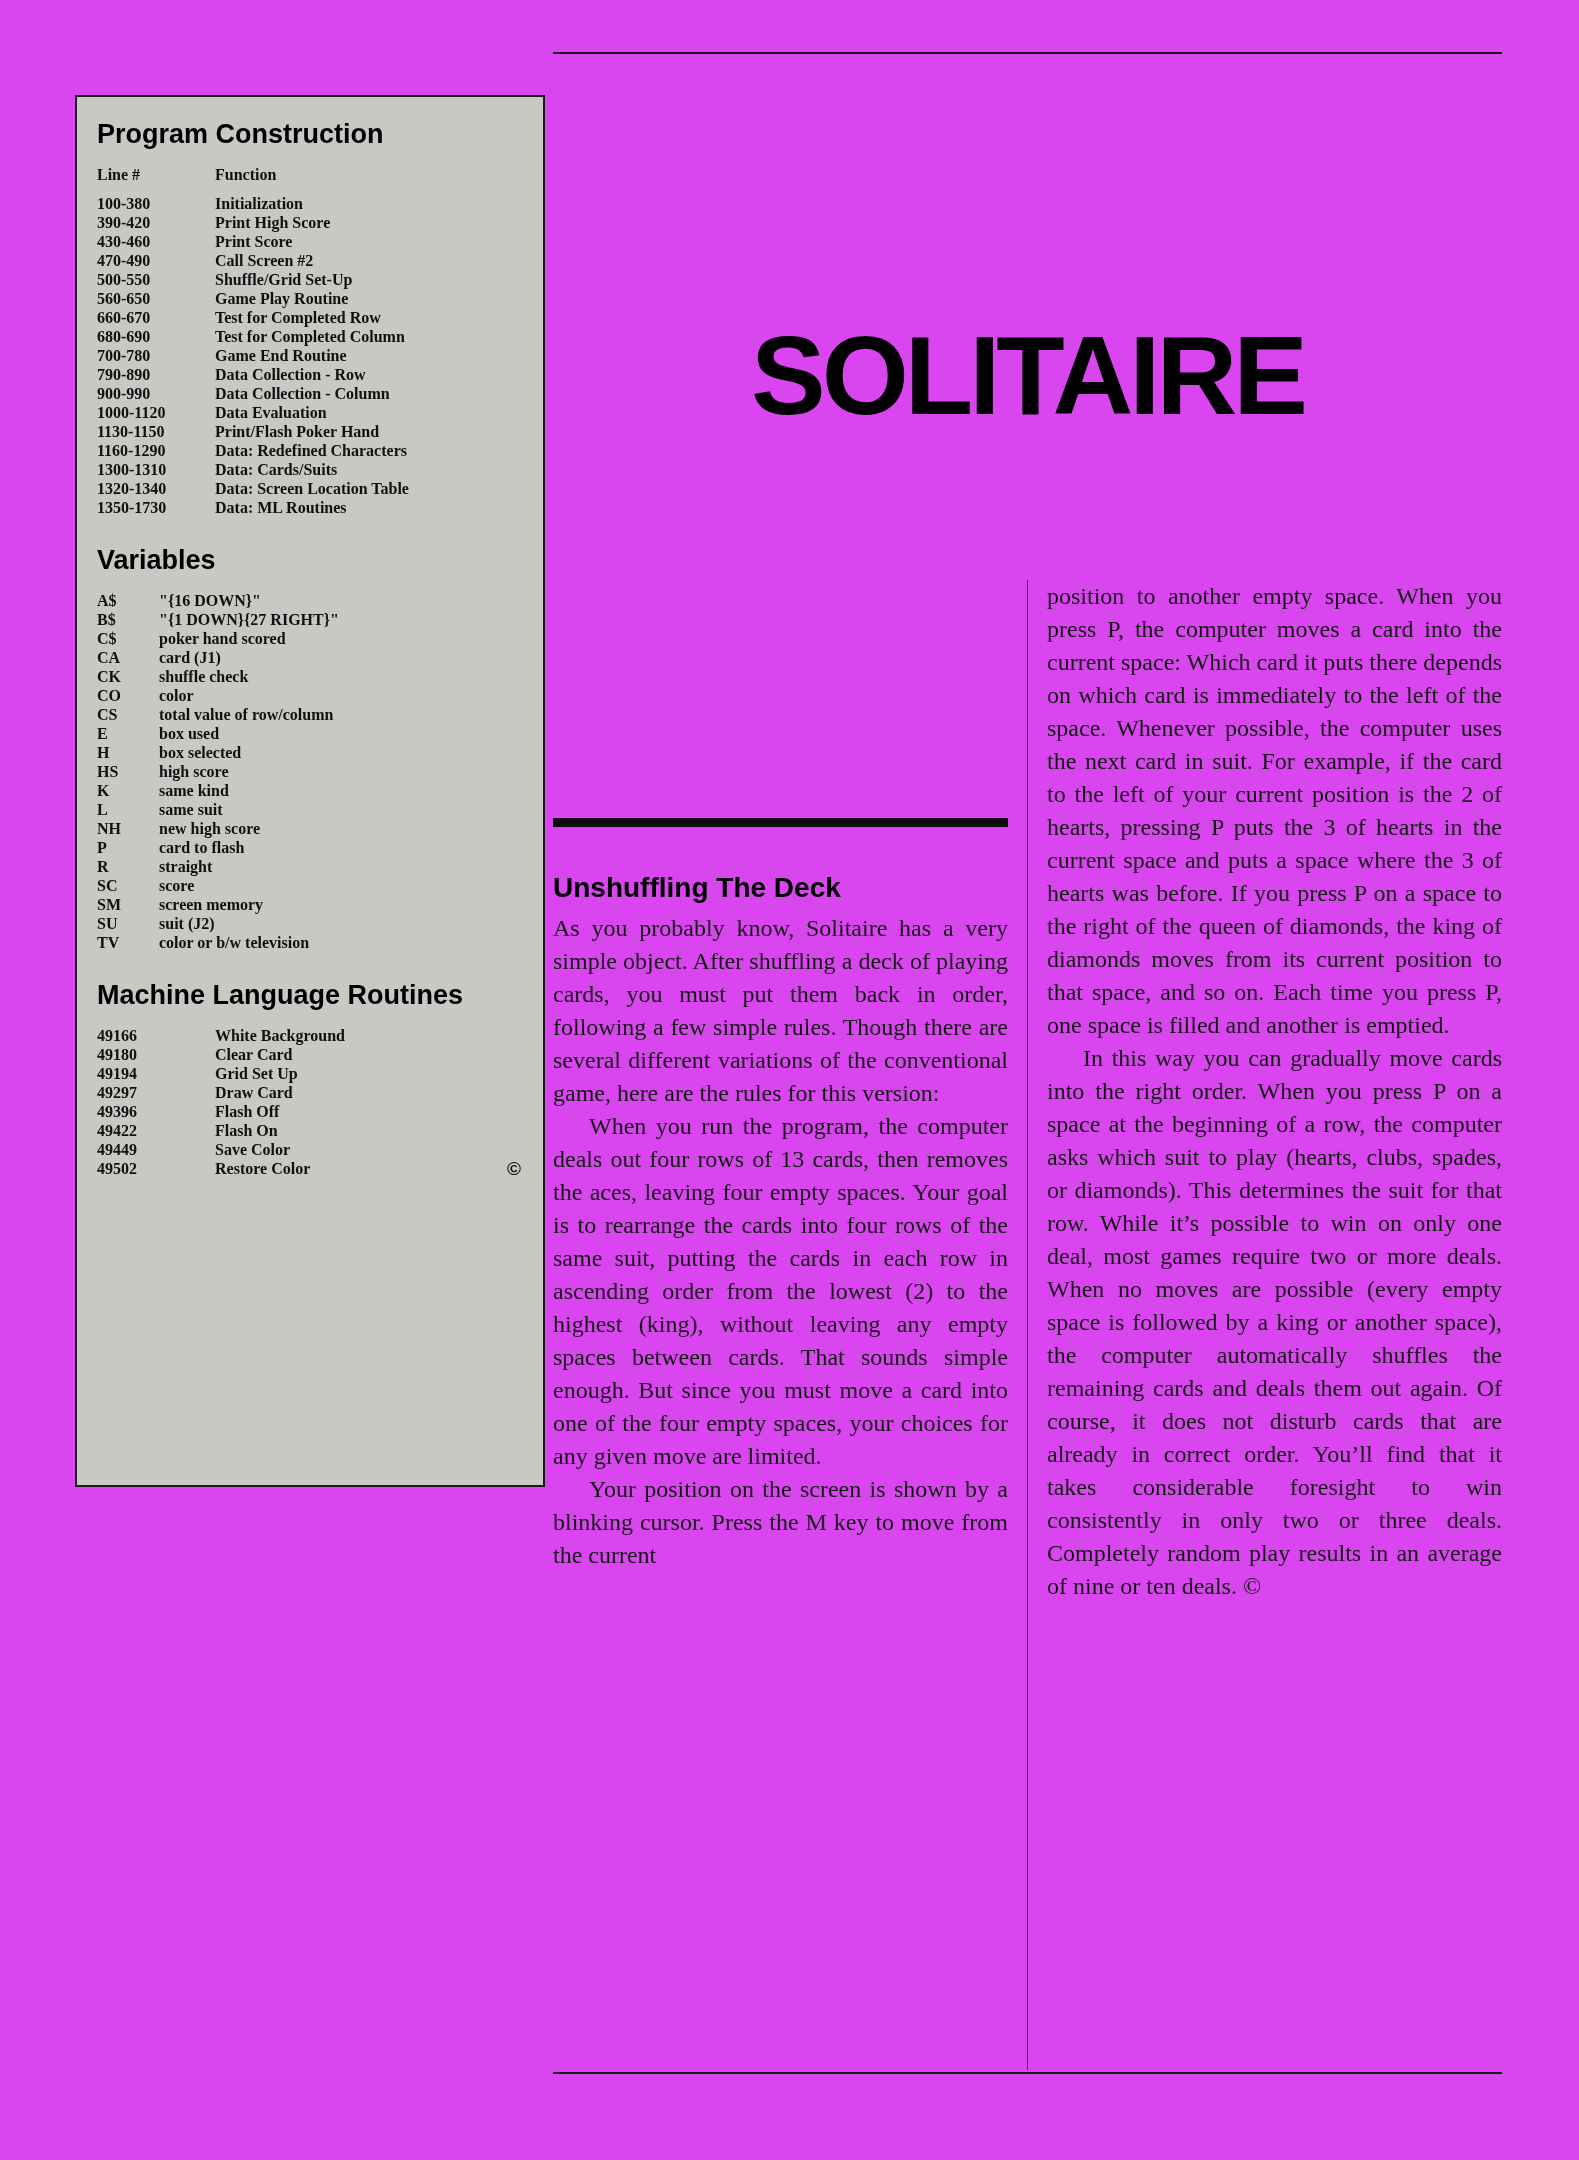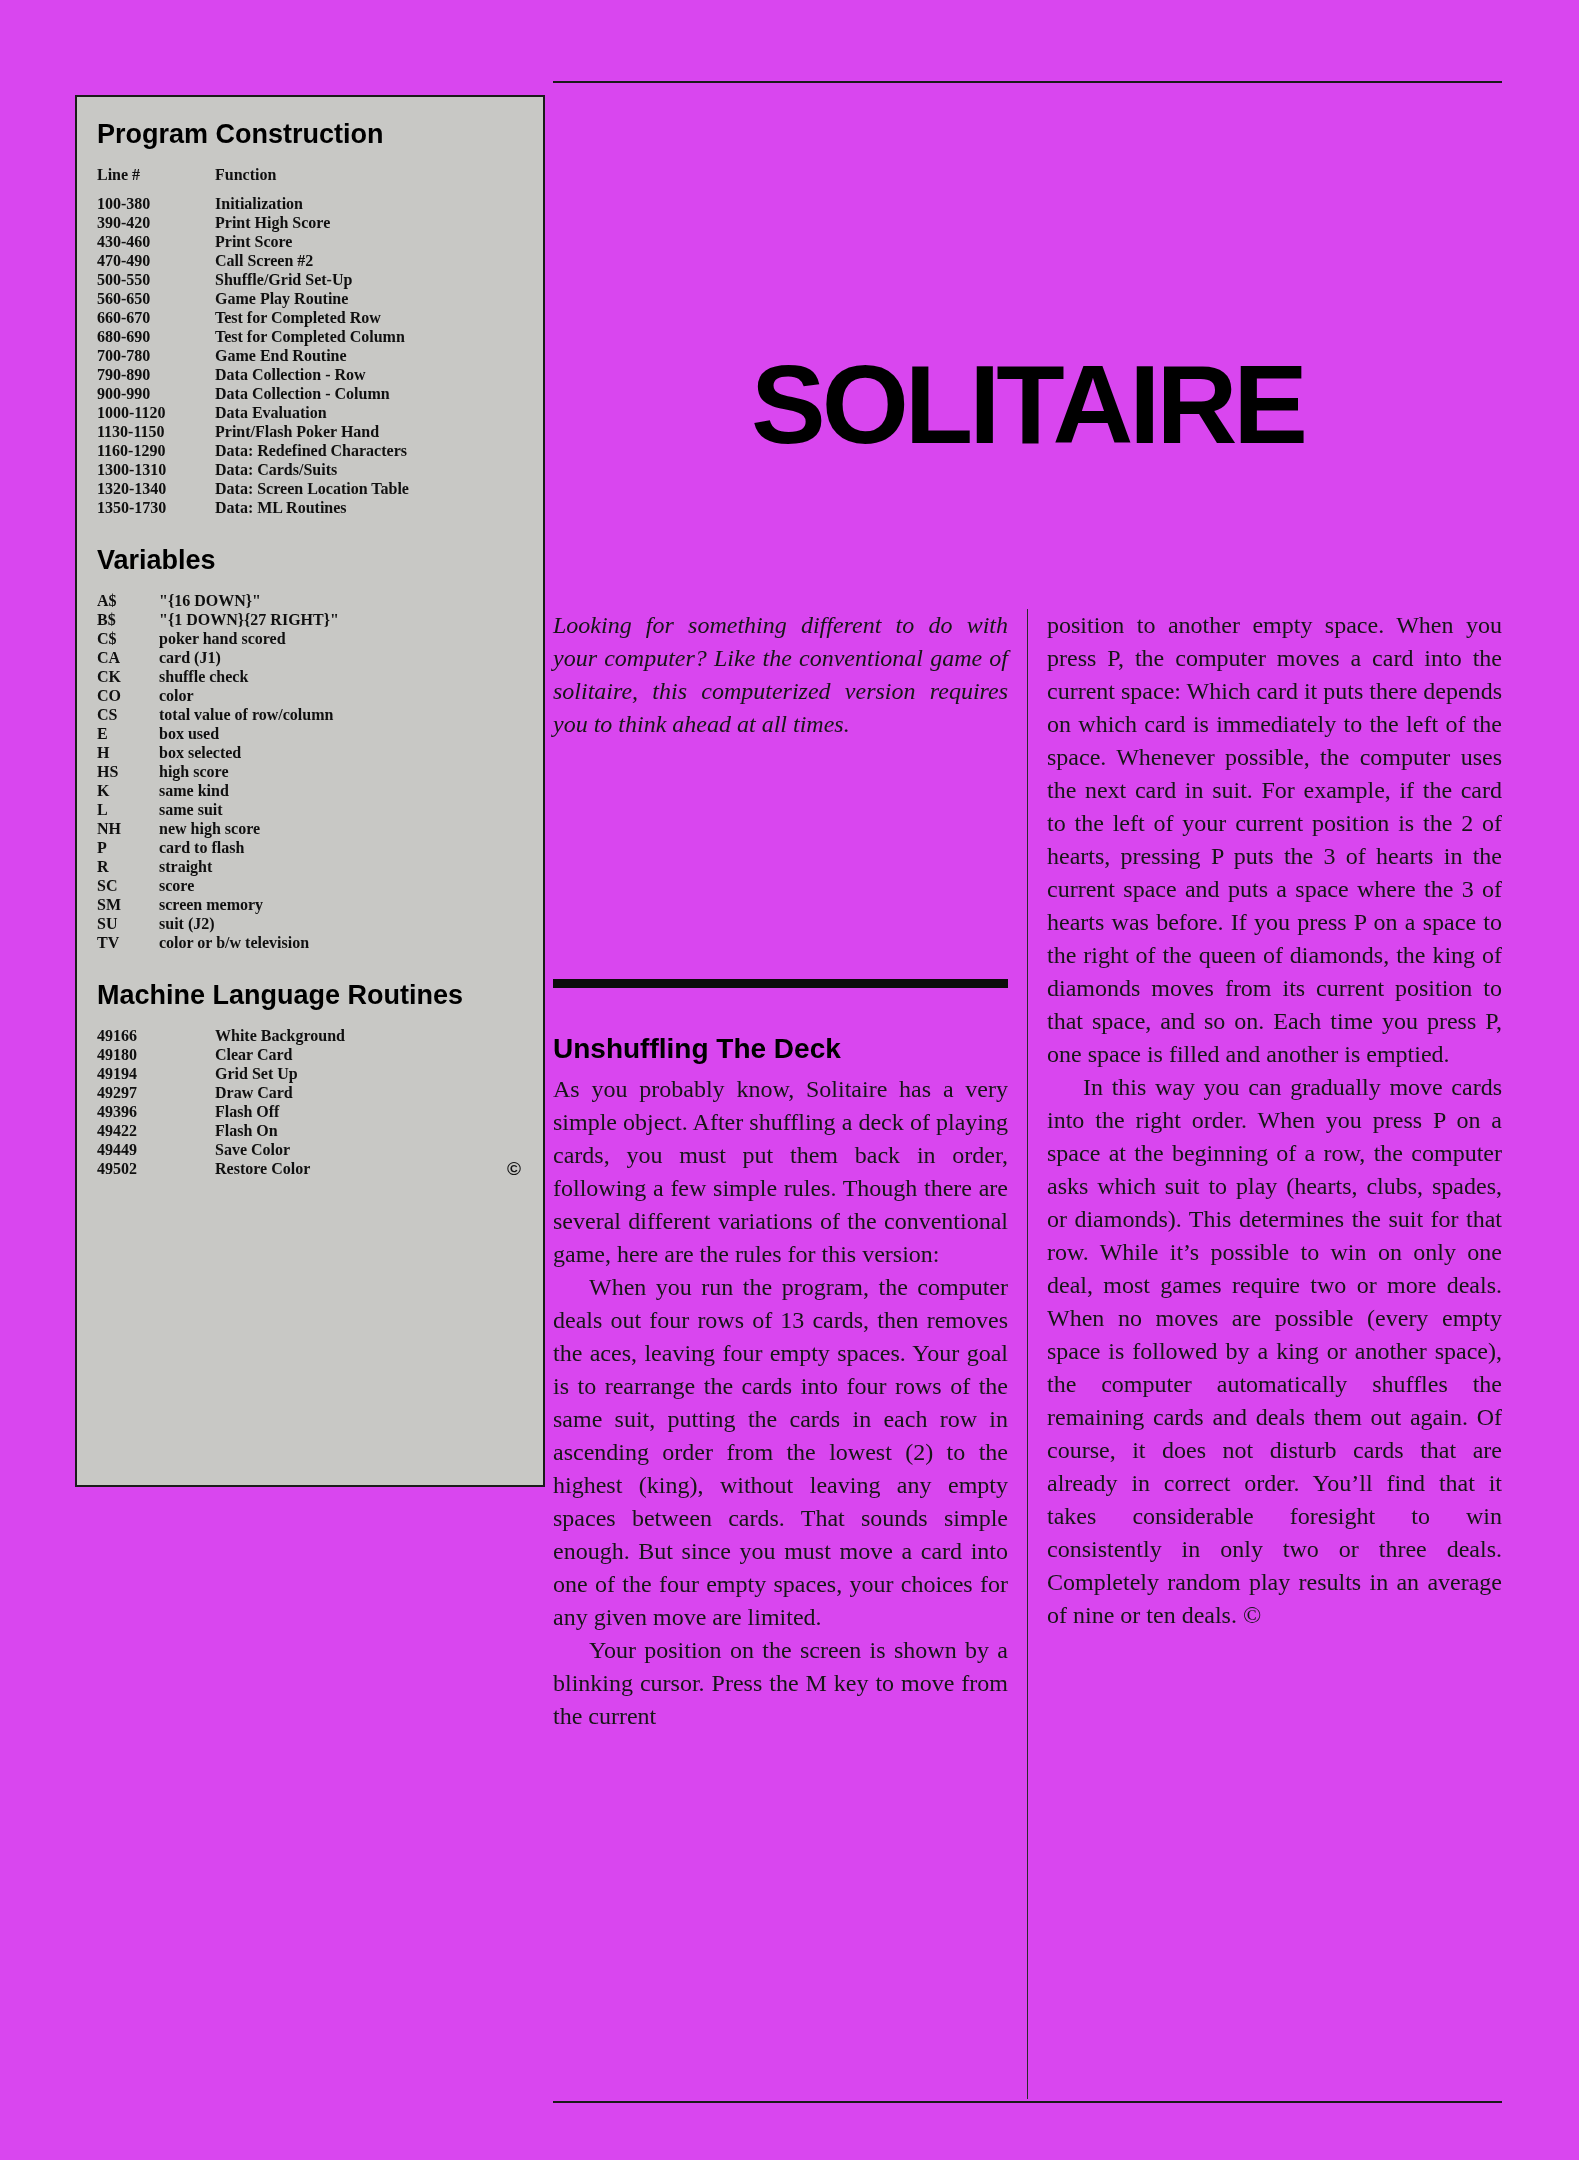--- a/index.html
+++ b/index.html
@@ -34,21 +34,21 @@
   .vars .c1 { width:62px; }
   .c2 { flex:1; }
   .ml-wrap { position:relative; }
   .copyright {
     position:absolute; right:2px; bottom:-2px;
     font-size:19px; font-weight:bold; font-family:"Liberation Sans", sans-serif;
   }
 
   
   .article {
-    position:absolute; left:553px; top:81px; width:949px; height:2022px;
+    position:absolute; left:553px; top:52px; width:949px; height:2022px;
   }
   .top-rule    { position:absolute; left:0; right:0; top:0; height:2px; background:#1a1a1a; }
   .bottom-rule { position:absolute; left:0; right:0; bottom:0; height:2px; background:#1a1a1a; }
   .title {
     margin-top:268px; text-align:center;
     font-family:"Liberation Sans", sans-serif;
     font-weight:bold; font-size:112px; line-height:1;
     letter-spacing:-4px; color:#000;
   }
   .author {
@@ -332,21 +332,20 @@
   </aside>
 
   <main class="article">
     <div class="top-rule"></div>
 
     <h1 class="title">SOLITAIRE</h1>
 
     <div class="columns">
 
       <div class="col col1">
-        <p class="intro">Looking for something different to do with your computer? Like the conventional game of solitaire, this computerized version requires you to think ahead at all times.</p>
         <div class="thick-rule"></div>
         <h3 class="section-heading">Unshuffling The Deck</h3>
         <div class="paras">
 
             <p class="body-p">As you probably know, Solitaire has a very simple object. After shuffling a deck of playing cards, you must put them back in order, following a few simple rules. Though there are several different variations of the conventional game, here are the rules for this version:</p>
 
             <p class="body-p">When you run the program, the computer deals out four rows of 13 cards, then removes the aces, leaving four empty spaces. Your goal is to rearrange the cards into four rows of the same suit, putting the cards in each row in ascending order from the lowest (2) to the highest (king), without leaving any empty spaces between cards. That sounds simple enough. But since you must move a card into one of the four empty spaces, your choices for any given move are limited.</p>
 
             <p class="body-p">Your position on the screen is shown by a blinking cursor. Press the M key to move from the current</p>
           </div>

